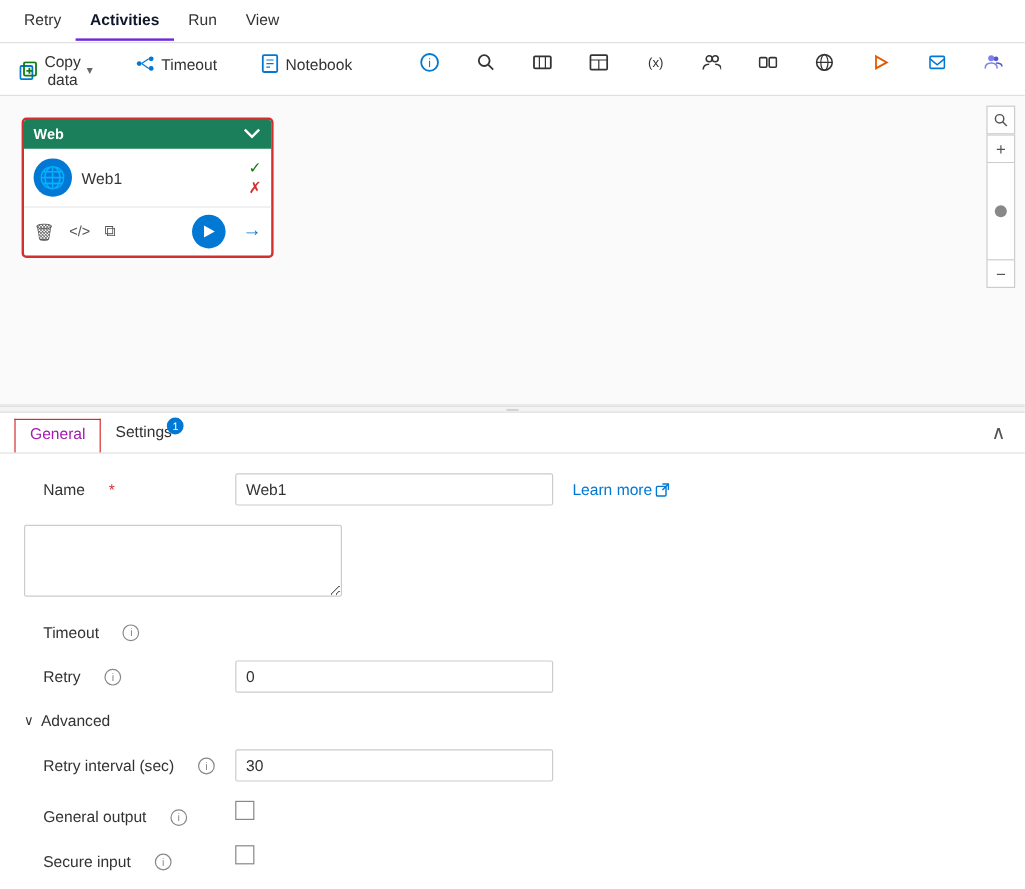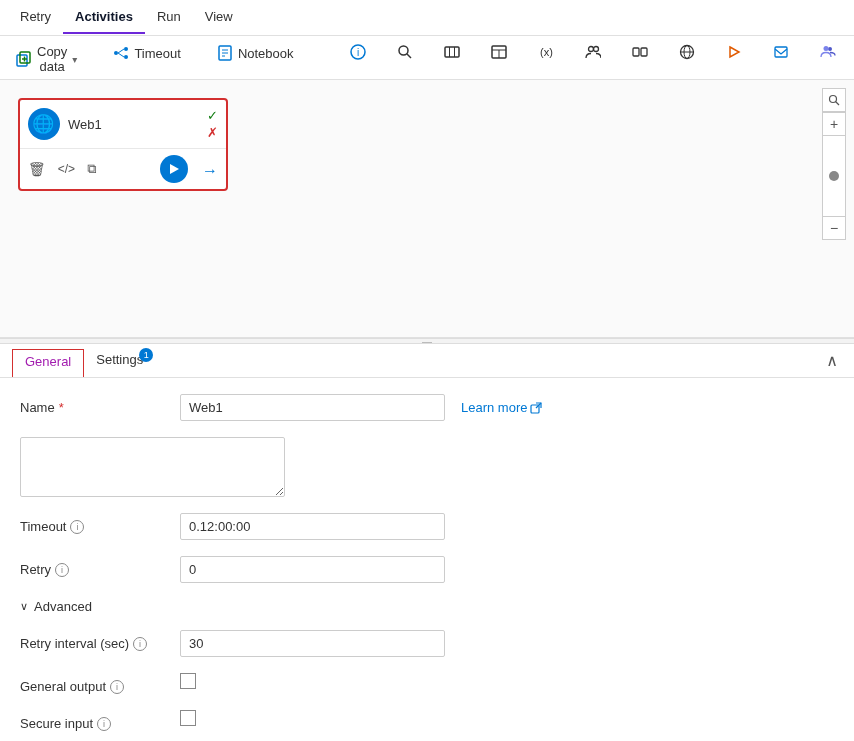--- a/index.html
+++ b/index.html
@@ -41,21 +41,21 @@
     .tab { padding: 8px 12px; cursor: pointer; font-size: 13px; color: #333; border-bottom: 2px solid transparent; position: relative; }
     .tab.active { color: #a21caf; border-bottom: 2px solid #0078d4; font-weight: 500; border: 1.5px solid #d32f2f; border-bottom: none; margin-top: 4px; padding-top: 4px; }
     .tab .badge { position: absolute; top: 4px; right: 2px; background: #0078d4; color: #fff; border-radius: 50%; width: 14px; height: 14px; font-size: 9px; display: flex; align-items: center; justify-content: center; }
     .collapse-btn { margin-left: auto; cursor: pointer; font-size: 16px; color: #555; border: none; background: none; padding: 4px; }
     .panel-divider { height: 6px; background: #f3f3f3; border-top: 1px solid #ddd; border-bottom: 1px solid #ddd; cursor: row-resize; display: flex; align-items: center; justify-content: center; }
     .panel-divider::after { content: '—'; color: #aaa; font-size: 10px; }
 
     
     .form-body { padding: 16px 20px; overflow-y: auto; flex: 1; }
     .form-row { display: flex; align-items: flex-start; margin-bottom: 16px; }
-    .form-label { width: 160px; min-width: 160px; font-size: 13px; color: #333; padding-top: 6px; display: flex; align-items: center; gap: 4px; }
+    .form-label { width: 160px; min-width: 160px; font-size: 13px; color: #333; padding-top: 6px; display: flex; align-items: center; gap: 20px; margin-left: 16px; }
     .form-label .required { color: #d32f2f; }
     .form-label .info-icon { width: 14px; height: 14px; border-radius: 50%; border: 1px solid #888; display: inline-flex; align-items: center; justify-content: center; font-size: 9px; color: #888; cursor: pointer; }
     .form-control-area { flex: 1; display: flex; flex-direction: column; gap: 4px; }
     .form-input { width: 265px; padding: 5px 8px; border: 1px solid #ccc; border-radius: 2px; font-size: 13px; color: #333; outline: none; }
     .form-textarea { width: 265px; height: 60px; padding: 5px 8px; border: 1px solid #ccc; border-radius: 2px; font-size: 13px; color: #333; resize: vertical; outline: none; }
     .learn-more-link { color: #0078d4; font-size: 13px; text-decoration: none; display: flex; align-items: center; gap: 3px; margin-left: 8px; white-space: nowrap; cursor: pointer; }
     .input-row { display: flex; align-items: center; gap: 8px; }
     .advanced-section { display: flex; align-items: center; gap: 6px; cursor: pointer; margin-bottom: 16px; font-size: 13px; color: #333; font-weight: 500; }
     .checkbox-input { width: 16px; height: 16px; border: 1px solid #888; background: #fff; display: inline-block; cursor: pointer; }
   </style>
@@ -182,20 +182,26 @@
         <circle cx="3" cy="8" r="1.5" fill="#333"></circle>
         <circle cx="8" cy="8" r="1.5" fill="#333"></circle>
         <circle cx="13" cy="8" r="1.5" fill="#333"></circle>
       </svg>
   </button>
 </div>
 
 <div class="canvas-area">
 
   <div class="activity-node">
+    <div class="activity-node-header">
+      <span>Web</span>
+      <svg width="16" height="16" viewBox="0 0 16 16" style="cursor:pointer;">
+          <path d="M2 4 L8 10 L14 4" fill="none" stroke="#fff" stroke-width="2"></path>
+        </svg>
+    </div>
     <div class="activity-node-body">
       <div class="activity-globe">🌐</div>
       <span class="activity-name">Web1</span>
       <div style="margin-left:auto; display:flex; flex-direction:column; gap:2px;">
         <div style="color:#107c10; font-size:13px;">✓</div>
         <div style="color:#d32f2f; font-size:13px;">✗</div>
       </div>
     </div>
     <div class="activity-actions-bottom">
       <span style="cursor:pointer; font-size:14px; color:#555;">🗑</span>
@@ -266,23 +272,20 @@
       <div class="form-control-area">
         <textarea class="form-textarea" style=""></textarea>
       </div>
     </div>
 
     <div class="form-row">
       <div class="form-label">
         <span>Timeout</span>
         <span class="info-icon">i</span>
       </div>
-      <div class="form-control-area">
-        <input type="text" class="form-input" value="0.12:00:00" style="">
-      </div>
     </div>
 
     <div class="form-row">
       <div class="form-label">
         <span>Retry</span>
         <span class="info-icon">i</span>
       </div>
       <div class="form-control-area">
         <input type="text" class="form-input" value="0" style="">
       </div>

